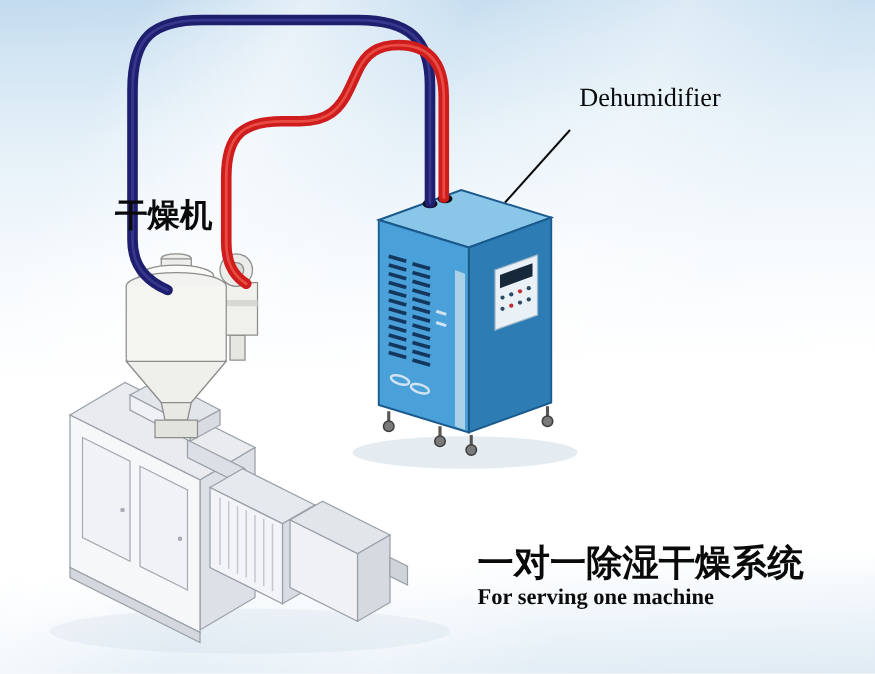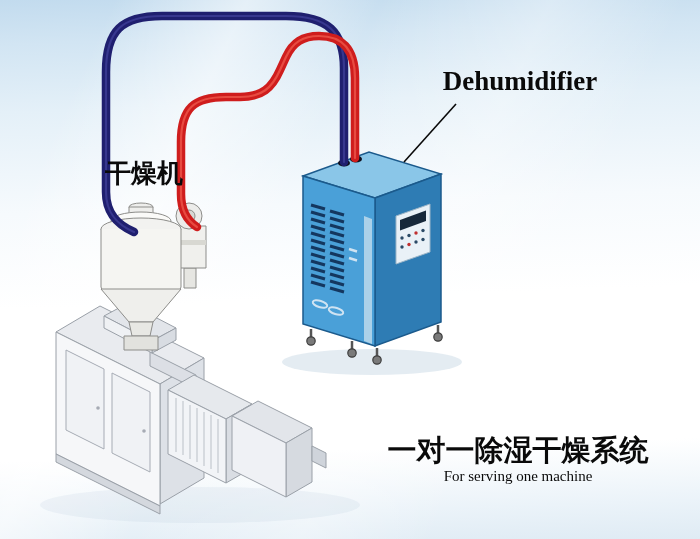--- a/index.html
+++ b/index.html
@@ -19,28 +19,28 @@
       rgba(255,255,255,0) 40%, rgba(255,255,255,.35) 58%,
       rgba(255,255,255,0) 72%);
   }
   svg.diagram{position:absolute;left:0;top:0;}
   .callout{position:absolute;color:#0a0a0a;}
   .callout .cn{
     font-size:26px;font-weight:700;line-height:1.05;
     font-family:"DejaVu Sans","Liberation Sans",sans-serif;
   }
   .callout .en{
-    font-size:27px;font-weight:700;line-height:1.15;
+    font-size:21px;font-weight:400;line-height:1.15;
     font-family:"Liberation Serif","DejaVu Serif",serif;
   }
-  .callout.hopper-label{left:50px;top:160px;width:120px;text-align:center;margin-left:34px;}
+  .callout.hopper-label{left:50px;top:160px;width:120px;text-align:right;}
   .callout.dehumidifier-label{left:438px;top:66px;width:164px;text-align:center;}
-  .caption{position:absolute;left:382px;top:434px;width:272px;text-align:center;color:#0a0a0a;}
+  .caption{position:absolute;left:382px;top:434px;width:272px;text-align:left;color:#0a0a0a;}
   .caption .cn{font-size:29px;font-weight:700;line-height:1.15;letter-spacing:0px;}
-  .caption .en{font-size:15px;font-weight:400;line-height:1.2;
+  .caption .en{font-size:18px;font-weight:700;line-height:1.2;
     font-family:"Liberation Serif","DejaVu Serif",serif;}
 </style>
 </head>
 <body>
 
 <div class="canvas">
   <div class="sheen"></div>
 
   <svg class="diagram" width="700" height="539" viewBox="0 0 700 539">
 

